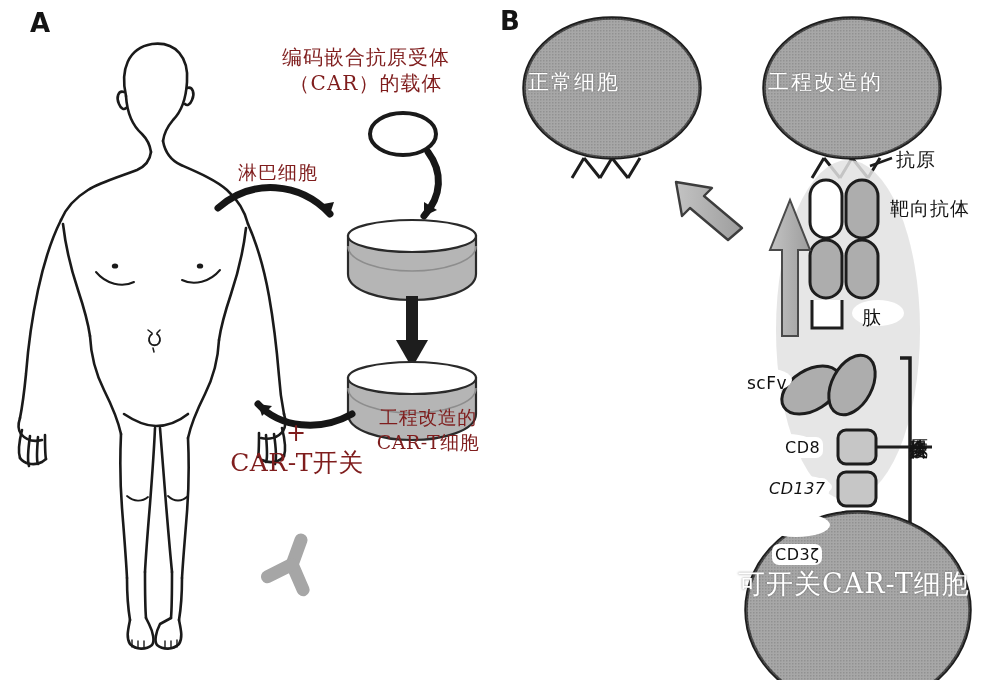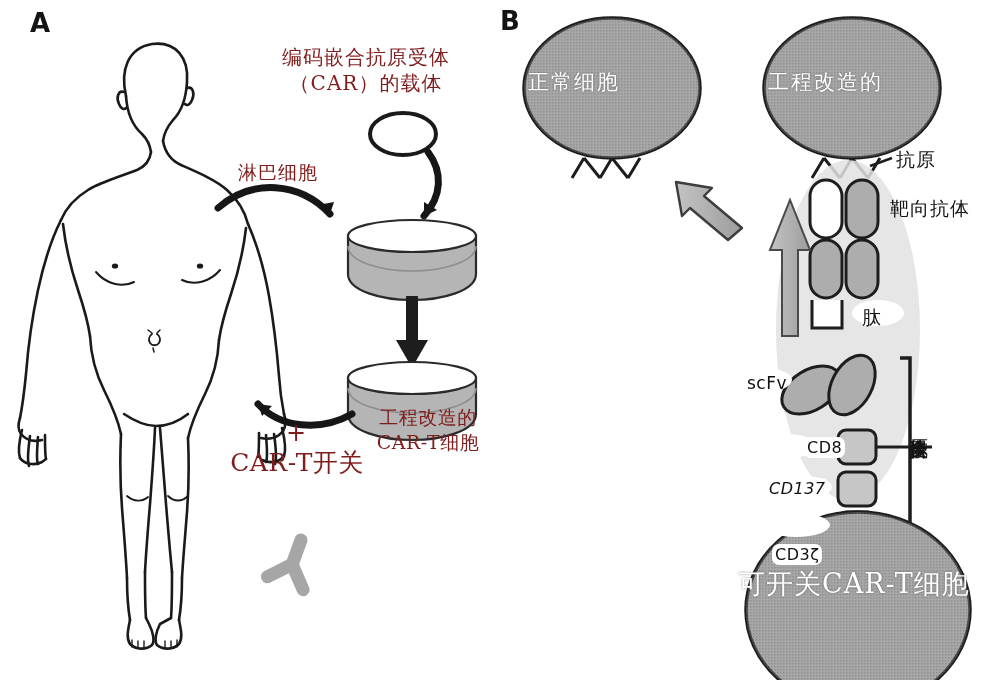--- a/index.html
+++ b/index.html
@@ -118,21 +118,21 @@
     font-family: "DejaVu Sans", "Liberation Sans", sans-serif;
     font-size: 16px;
     color: #101010;
     letter-spacing: 0.5px;
     white-space: nowrap;
     background: #ffffff;
     padding: 1px 3px;
     border-radius: 7px;
   }
   #scfv-label { left: 744px; top: 372px; font-size: 17px; background: transparent; }
-  #cd8-label { left: 782px; top: 437px; margin-left: 22px; }
+  #cd8-label { left: 782px; top: 437px; }
   #cd137-label { left: 766px; top: 478px; font-style: italic; }
   #cd3z-label { left: 772px; top: 544px; }
 
   #car-label {
     position: absolute;
     left: 908px; top: 424px;
     font-family: "DejaVu Serif", "Liberation Serif", serif;
     font-size: 19px;
     color: #141414;
     line-height: 1.18;

